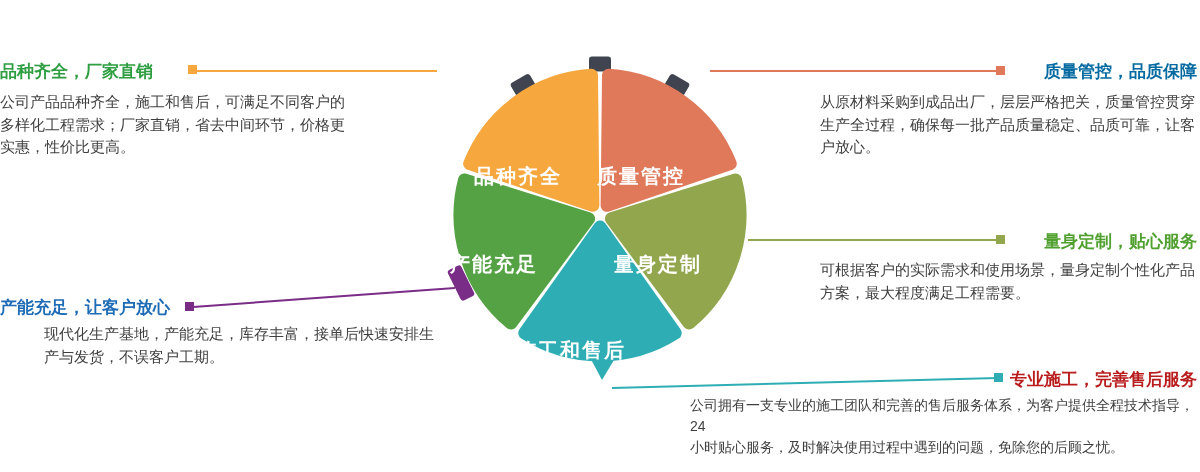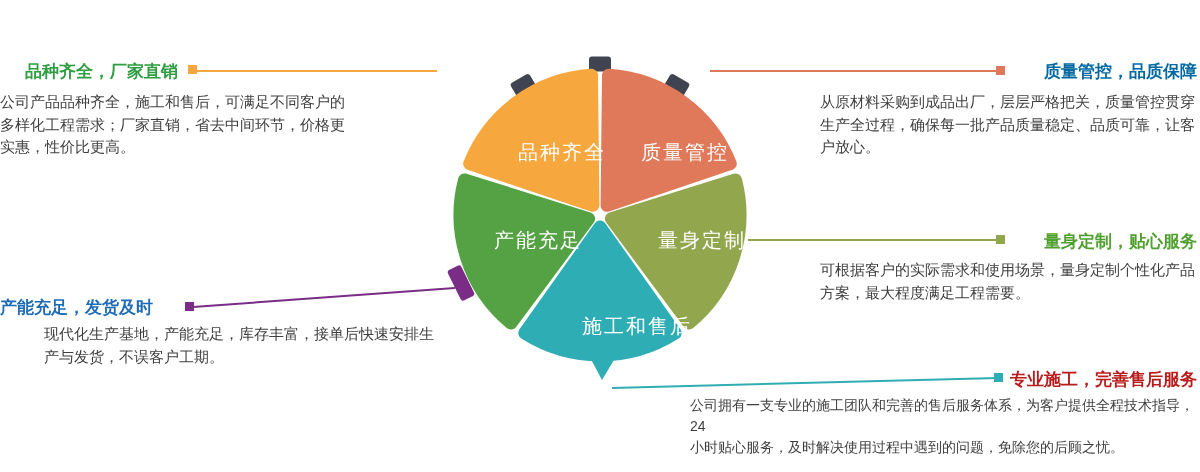--- a/index.html
+++ b/index.html
@@ -4,36 +4,36 @@
 <style>
   html,body{margin:0;padding:0;}
   body{
     width:1200px;height:472px;overflow:hidden;background:#ffffff;
     font-family:"Liberation Sans","DejaVu Sans",sans-serif;
   }
   .canvas{position:relative;width:1200px;height:472px;background:#ffffff;}
   svg.flower{position:absolute;left:0;top:0;}
 
   .petal-label{
-    position:absolute;color:#ffffff;font-weight:normal;font-size:20px;
-    text-align:right;letter-spacing:2px;pointer-events:none;
+    position:absolute;color:#ffffff;font-weight:bold;font-size:20px;
+    text-align:left;letter-spacing:2px;pointer-events:none;margin-top:24px;
   }
   #lab-variety      {left:474px;top:139px;width:132px;}
   #lab-quality      {left:597px;top:139px;width:132px;}
   #lab-capacity     {left:450px;top:227px;width:132px;}
   #lab-custom       {left:614px;top:227px;width:132px;}
   #lab-construction {left:516px;top:313px;width:176px;}
 
   .callout-title{
     position:absolute;font-size:17px;font-weight:bold;white-space:nowrap;
   }
   .callout-body{
     position:absolute;font-size:15px;line-height:1.5;color:#3F3F3F;
   }
-  #title-tl{left:0;top:60px;padding-left:25px;}
+  #title-tl{left:0;top:60px;}
   #body-tl {left:0;top:91px;width:356px;}
   #title-tr{right:3px;top:60px;text-align:right;}
   #body-tr {left:820px;top:91px;width:380px;}
   #title-ml{left:0;top:296px;}
   #body-ml {left:0;top:323px;width:396px;margin-left:44px;}
   #title-mr{right:3px;top:230px;}
   #body-mr {left:820px;top:259px;width:380px;}
   #title-br{right:3px;top:368px;text-align:right;}
   #body-br {left:690px;top:395px;width:515px;font-size:14px;white-space:pre-line;}
 </style>
@@ -80,21 +80,21 @@
   <div class="petal-label" id="lab-quality">质量管控</div>
   <div class="petal-label" id="lab-custom">量身定制</div>
   <div class="petal-label" id="lab-construction">施工和售后</div>
 
   <div class="callout-title" id="title-tl" style="color: rgb(47, 158, 66);">品种齐全，厂家直销</div>
   <div class="callout-body" id="body-tl">公司产品品种齐全，施工和售后，可满足不同客户的多样化工程需求；厂家直销，省去中间环节，价格更实惠，性价比更高。</div>
 
   <div class="callout-title" id="title-tr" style="color: #0369a1;">质量管控，品质保障</div>
   <div class="callout-body" id="body-tr">从原材料采购到成品出厂，层层严格把关，质量管控贯穿生产全过程，确保每一批产品质量稳定、品质可靠，让客户放心。</div>
 
-  <div class="callout-title" id="title-ml" style="color: rgb(30, 108, 181);">产能充足，发货及时</div>
+  <div class="callout-title" id="title-ml" style="color: rgb(30, 108, 181);">产能充足，让客户放心</div>
   <div class="callout-body" id="body-ml">现代化生产基地，产能充足，库存丰富，接单后快速安排生产与发货，不误客户工期。</div>
 
   <div class="callout-title" id="title-mr" style="color: rgb(79, 160, 47);">量身定制，贴心服务</div>
   <div class="callout-body" id="body-mr">可根据客户的实际需求和使用场景，量身定制个性化产品方案，最大程度满足工程需要。</div>
 
   <div class="callout-title" id="title-br" style="color: #b91c1c; margin-left: 33px;">专业施工，完善售后服务</div>
   <div class="callout-body" id="body-br">公司拥有一支专业的施工团队和完善的售后服务体系，为客户提供全程技术指导，24
 小时贴心服务，及时解决使用过程中遇到的问题，免除您的后顾之忧。</div>
 
 </div>

